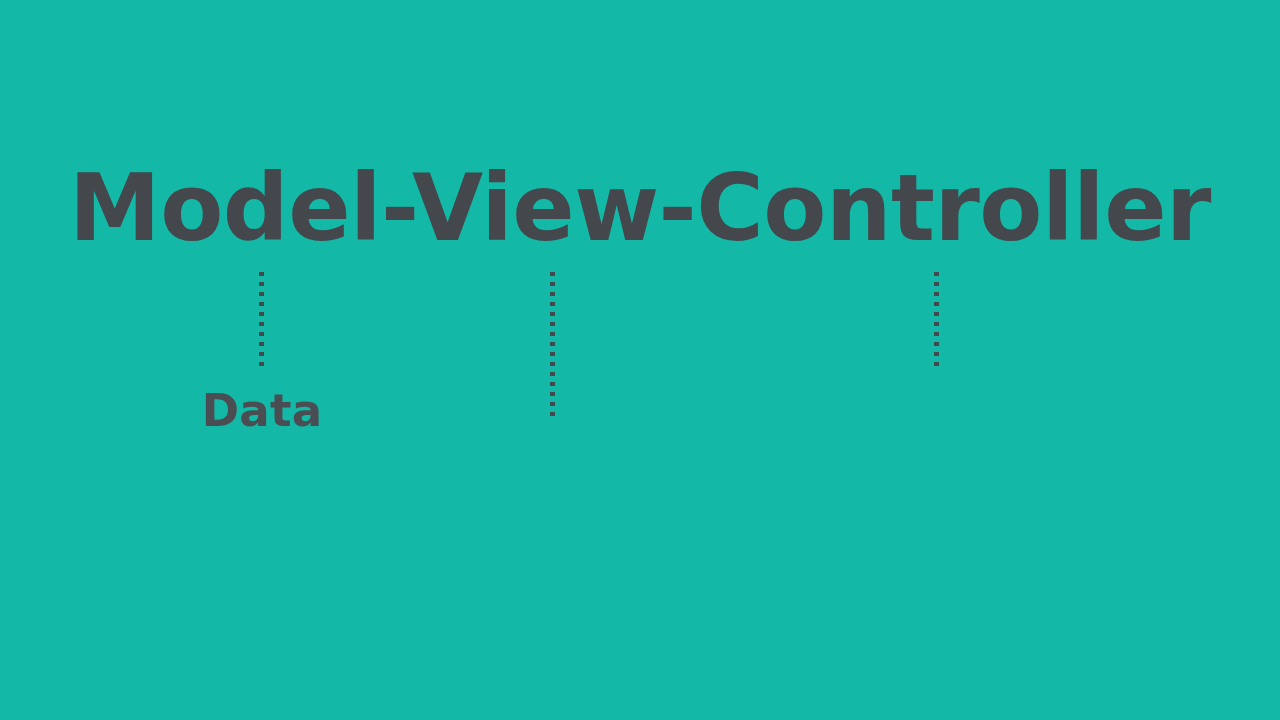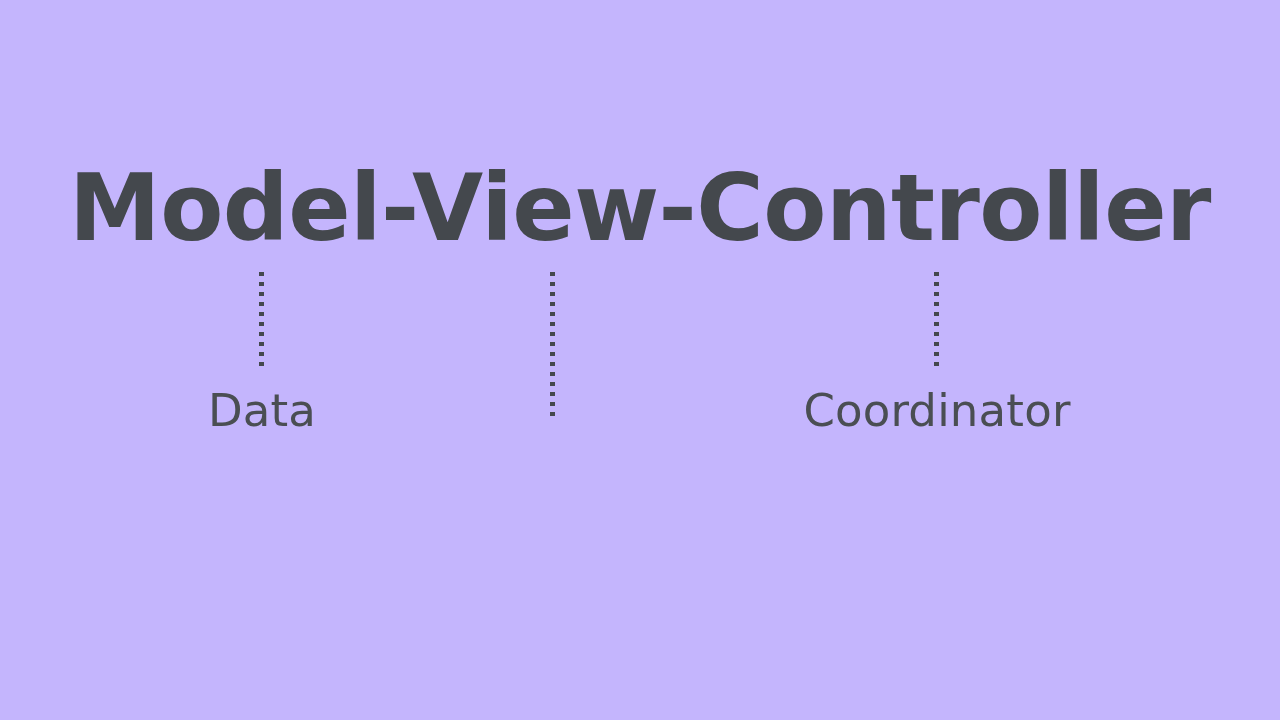--- a/index.html
+++ b/index.html
@@ -11,21 +11,21 @@
     height: 720px;
     background: #ffffff;
     font-family: "DejaVu Sans", sans-serif;
     overflow: hidden;
   }
 
   .slide {
     position: relative;
     width: 1280px;
     height: 720px;
-    background: #c4b5fd;
+    background: #14b8a6;
   }
 
   
   .title {
     position: absolute;
     left: 0;
     top: 163px;
     width: 1280px;
     text-align: center;
     font-size: 92px;
@@ -62,21 +62,21 @@
   .connector-coordinator {
     left: 934px;
     top: 272px;
     height: 97px;
   }
 
   
   .caption {
     position: absolute;
     font-size: 45px;
-    font-weight: 400;
+    font-weight: 700;
     line-height: 1;
     color: #4a4e53;
     white-space: nowrap;
     text-align: center;
     letter-spacing: 0.2px;
   }
   .caption-data {
     left: 62px;
     top: 388px;
     width: 400px;
@@ -101,15 +101,14 @@
 
   <div class="connector connector-data"></div>
 
   <div class="connector connector-ui"></div>
 
   <div class="connector connector-coordinator"></div>
 
   <div class="caption caption-data">Data</div>
 
 
-  <div class="caption caption-coordinator">Coordinator</div>
 
 </div>
 
 </body></html>

